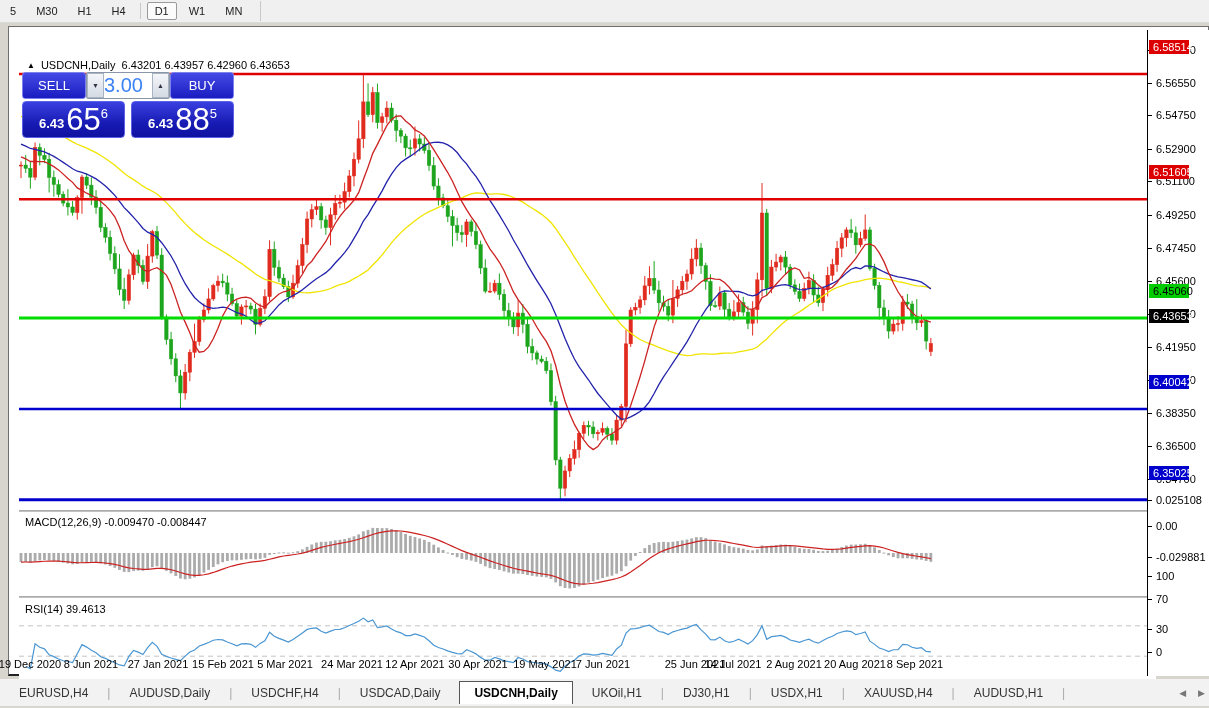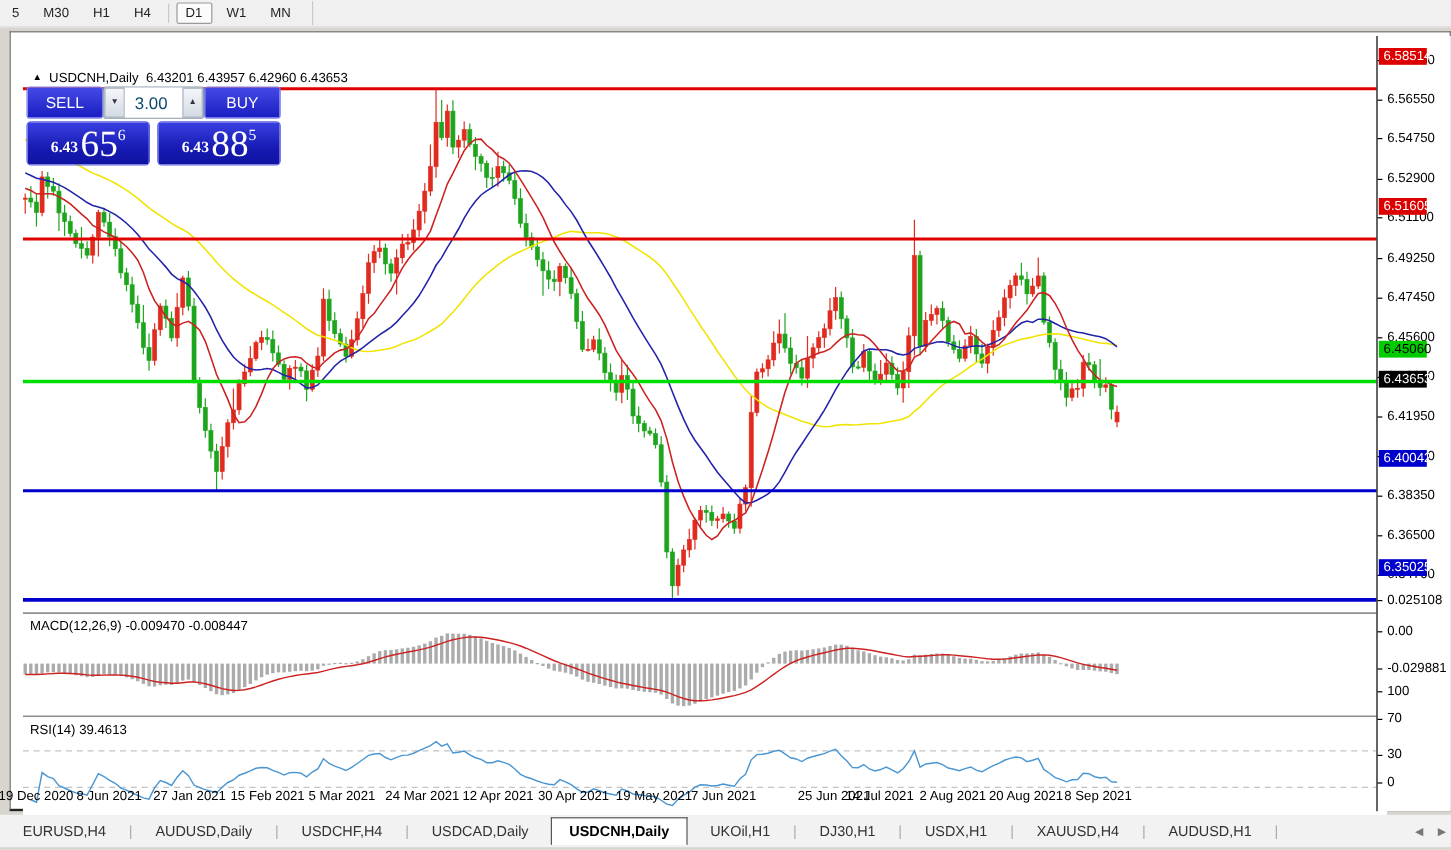--- a/index.html
+++ b/index.html
@@ -35,23 +35,23 @@
   #widget { position:absolute; left:13px; top:45px; width:212px; z-index:40;border-radius:23px; }
   #wrow1 { display:flex; height:27px; }
   .trade-btn { width:64px; height:27px; color:#fff; font-size:13px; text-align:center;
                line-height:25px; border:1px solid #7b82f0; border-radius:3px;
                background:linear-gradient(#444ae6,#1a1dc0); cursor:pointer; }
   #spinner { display:flex; width:84px; height:27px; border:1px solid #8a97a8;
              background:#e8edf4; border-radius:2px; }
   .spin-btn { width:17px; height:100%; background:linear-gradient(#f4f6f9,#d4dbe4);
               border:1px solid #aab4c0; font-size:7px; color:#334; text-align:center;
               line-height:24px; cursor:pointer; }
-  #vol { width:48px; height:100%; border:none; text-align:center; padding-right:4px;
-         font-size:14px; font-family:"Liberation Sans",sans-serif; color:#0c4a6e; }
-  #wrow2 { display:flex; gap:6px; margin-top:2px;font-family:Liberation Serif, serif; }
+  #vol { width:48px; height:100%; border:none; text-align:left; padding-right:4px;
+         font-size:20px; font-family:"Liberation Sans",sans-serif; color:#3b82f6; }
+  #wrow2 { display:flex; gap:6px; margin-top:2px; }
   .pbox { width:103px; height:37px; border-radius:4px; color:#fff;
           background:linear-gradient(#3a40e0 0%,#181bb4 60%,#0f12a0 100%);
           border:1px solid #5a60e8; display:flex; align-items:flex-end;
           justify-content:center; padding-bottom:2px; cursor:pointer; }
   .pbox .pfx { font-size:13px; font-weight:bold; margin:0 2px 4px 0; }
   .pbox .big { font-size:31px; line-height:30px; }
   .pbox .sup { font-size:13px; margin-bottom:14px; }
   
   #tabbar { position:absolute; left:0; top:679px; width:1209px; height:27px;
             background:#f2f2f2; display:flex; align-items:center; font-size:12px;

